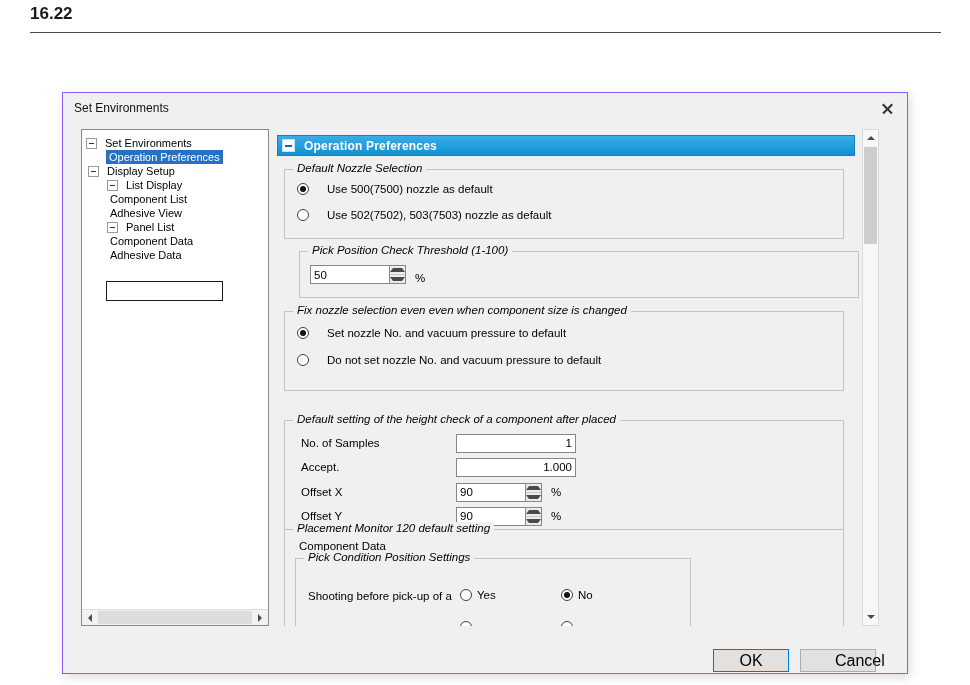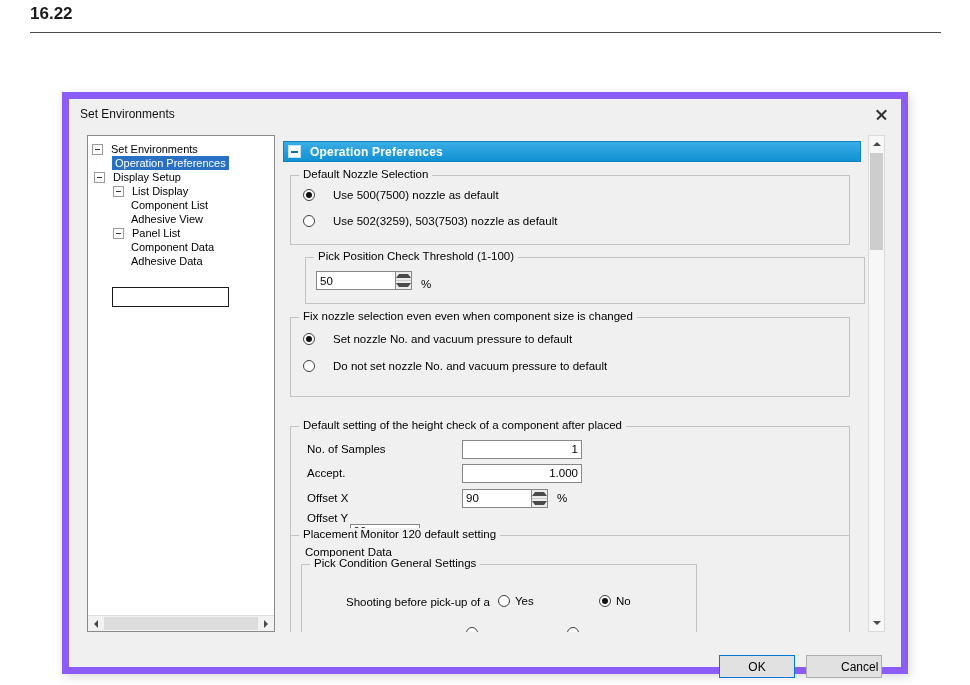--- a/index.html
+++ b/index.html
@@ -6,36 +6,36 @@
   body{
     width:970px;height:685px;background:#ffffff;position:relative;overflow:hidden;
     font-family:"Liberation Sans","DejaVu Sans",sans-serif;font-size:12px;color:#000;
   }
   
   .doc-heading{position:absolute;left:30px;top:4px;font-size:17px;font-weight:bold;color:#1a1a1a;}
   .doc-rule{position:absolute;left:30px;top:32px;width:911px;border-top:1px solid #4a4a4a;height:0;}
 
   
   .dialog{position:absolute;left:62px;top:92px;width:846px;height:582px;background:#f0f0f0;
-    border:7px solid #8b5cf6;box-sizing:border-box;box-shadow:2px 3px 10px rgba(0,0,0,0.15);}
+    border:1px solid #8b5cf6;box-sizing:border-box;box-shadow:2px 3px 10px rgba(0,0,0,0.15);}
   .titlebar{position:absolute;left:0;top:0;right:0;height:30px;background:#f0f0f0;}
   .dlg-title{position:absolute;left:11px;top:8px;font-size:12px;color:#111;}
   .close-btn{position:absolute;right:12px;top:8px;width:15px;height:15px;cursor:pointer;}
   .close-btn .x1,.close-btn .x2{position:absolute;left:1px;top:7px;width:13px;height:1.5px;background:#333;}
   .close-btn .x1{transform:rotate(45deg);} .close-btn .x2{transform:rotate(-45deg);}
 
   
   .tree{position:absolute;left:18px;top:36px;width:188px;height:497px;background:#fff;
     border:1px solid #8a8a8a;box-sizing:border-box;font-size:11px;overflow:hidden;}
   .tree-inner{position:absolute;left:0;top:6px;right:0;}
   .trow{height:14px;line-height:14px;display:flex;align-items:center;white-space:nowrap;cursor:default;}
   .exp{width:9px;height:9px;border:1px solid #9a9a9a;background:#fff;display:inline-block;position:relative;margin-right:5px;flex:none;box-sizing:content-box;}
   .exp .minus{position:absolute;left:2px;top:4px;width:5px;height:1px;background:#333;}
   .lvl0{padding-left:4px;} .lvl1{padding-left:6px;} .lvl1-noexp{padding-left:24px;}
-  .lvl2{padding-left:25px;} .lvl3{padding-left:40px;}
+  .lvl2{padding-left:25px;} .lvl3{padding-left:25px;}
   .tlabel{padding:0 3px;}
   .trow.selected .tlabel{background:#2a70c2;color:#fff;}
   .tree-editbox{position:absolute;left:24px;top:151px;width:117px;height:20px;background:#fff;
     border:1px solid #1a1a1a;box-sizing:border-box;}
   .hscroll{position:absolute;left:0;bottom:0;width:100%;height:16px;background:#f2f2f2;border-top:1px solid #dcdcdc;box-sizing:border-box;}
   .hs-btn{position:absolute;top:0;width:16px;height:15px;display:flex;align-items:center;justify-content:center;cursor:pointer;}
   .hs-left{left:0;} .hs-right{right:0;}
   .hs-thumb{position:absolute;left:16px;top:1px;height:13px;width:154px;background:#dcdcdc;cursor:pointer;}
   .tri-l{width:0;height:0;border-top:4px solid transparent;border-bottom:4px solid transparent;border-right:4px solid #4a4a4a;}
   .tri-r{width:0;height:0;border-top:4px solid transparent;border-bottom:4px solid transparent;border-left:4px solid #4a4a4a;}
@@ -50,21 +50,21 @@
   .vs-up{top:0;} .vs-down{bottom:0;}
   .vs-thumb{position:absolute;left:1px;top:17px;width:13px;height:97px;background:#cdcdcd;cursor:pointer;}
 
   .cheader{position:absolute;left:0;top:6px;width:578px;height:21px;
     background:linear-gradient(#3aade6,#1191d3);display:flex;align-items:center;box-sizing:border-box;border:1px solid #0f82c0;}
   .collapse{width:13px;height:13px;background:#fff;border:1px solid #bfe2f5;margin-left:4px;position:relative;flex:none;cursor:pointer;box-sizing:border-box;}
   .collapse .minus{position:absolute;left:2px;top:5px;width:7px;height:2px;background:#0b6ea8;}
   .ctitle{color:#fff;font-weight:bold;font-size:12px;margin-left:9px;letter-spacing:0.2px;}
 
   .group{position:absolute;left:7px;width:560px;border:1px solid #c3c3c3;box-sizing:border-box;background:#f0f0f0;}
-  .gtitle{position:absolute;left:8px;top:-8px;background:#f0f0f0;padding:0 4px;font-size:11.5px;white-space:nowrap;}
+  .gtitle{position:absolute;left:8px;top:-8px;background:#f0f0f0;padding:0 4px;font-size:11.5px;white-space:nowrap;font-style:italic;}
   .g1{top:40px;height:70px;} .g2{top:122px;height:47px;margin-left:15px;} .g3{top:182px;height:80px;}
   .g4{top:291px;height:113px;} .g5{top:400px;height:230px;}
 
   .rrow{position:absolute;display:flex;align-items:center;gap:18px;font-size:11.5px;white-space:nowrap;}
   .radio{width:12px;height:12px;border:1px solid #3f3f3f;border-radius:50%;background:#fff;box-sizing:border-box;position:relative;flex:none;cursor:pointer;}
   .radio.checked::after{content:"";position:absolute;left:2px;top:2px;width:6px;height:6px;border-radius:50%;background:#111;}
   .g1 .r1{left:12px;top:13px;} .g1 .r2{left:12px;top:39px;}
   .g3 .r1{left:12px;top:15px;} .g3 .r2{left:12px;top:42px;}
 
   .inline{display:flex;align-items:flex-end;}
@@ -74,33 +74,33 @@
   .spin{display:inline-flex;flex-direction:column;width:16px;height:19px;border:1px solid #878787;border-left:0;background:#ececec;box-sizing:border-box;cursor:pointer;}
   .spin span{flex:1;display:flex;align-items:center;justify-content:center;}
   .spin .up{border-bottom:1px solid #c9c9c9;}
   .spin .tri-u{border-left-width:3px;border-right-width:3px;border-bottom-width:4px;}
   .spin .tri-d{border-left-width:3px;border-right-width:3px;border-top-width:4px;}
   .unit{margin-left:9px;font-size:11.5px;}
   .g2row{position:absolute;left:10px;top:13px;}
 
   .g4row{position:absolute;left:16px;height:20px;display:flex;align-items:center;font-size:11.5px;}
   .g4row .flabel{width:155px;flex:none;}
-  .g4r1{top:12px;} .g4r2{top:36px;} .g4r3{top:61px;justify-content:center;} .g4r4{top:85px;flex-direction:column;}
+  .g4r1{top:12px;} .g4r2{top:36px;} .g4r3{top:61px;justify-content:center;} .g4r4{top:85px;}
 
   .comp-label{position:absolute;left:14px;top:10px;font-size:11.5px;}
   .igroup{position:absolute;left:10px;top:28px;width:396px;height:190px;border:1px solid #c3c3c3;box-sizing:border-box;}
   .pick-row{position:absolute;left:12px;right:0;height:16px;font-size:11.5px;}
-  .pr1{top:30px;margin-left:32px;} .pr2{top:62px;}
+  .pr1{top:30px;} .pr2{top:62px;}
   .pr-label{position:absolute;left:0;top:1px;white-space:nowrap;}
   .pr-yes{position:absolute;left:152px;top:0;display:flex;align-items:center;gap:5px;}
   .pr-no{position:absolute;left:253px;top:0;display:flex;align-items:center;gap:5px;}
 
   
   .btn{position:absolute;top:556px;width:76px;height:23px;background:#e1e1e1;border:1px solid #adadad;
-    font-size:12px;font-family:"Liberation Sans","DejaVu Sans",sans-serif;box-sizing:border-box;cursor:pointer;}
+    font-size:16px;font-family:"Liberation Sans","DejaVu Sans",sans-serif;box-sizing:border-box;cursor:pointer;}
   .btn-ok{left:650px;border-color:#0078d7;}
   .btn-cancel{left:737px;padding-left:34px;}
 </style>
 </head>
 <body>
 
 <div>
   <div class="doc-heading">16.22</div>
   <div class="doc-rule"></div>
 
@@ -181,21 +181,21 @@
         </div>
 
         <div class="group g1">
           <span class="gtitle">Default Nozzle Selection</span>
           <div class="rrow r1">
             <span class="radio checked"></span>
             <span>Use 500(7500) nozzle as default</span>
           </div>
           <div class="rrow r2">
             <span class="radio"></span>
-            <span>Use 502(3259), 503(7503) nozzle as default</span>
+            <span>Use 502(7502), 503(7503) nozzle as default</span>
           </div>
         </div>
 
         <div class="group g2">
           <span class="gtitle">Pick Position Check Threshold (1-100)</span>
           <div class="g2row inline">
             <input class="num w80" value="50" style="">
             <span class="spin">
               <span class="up">
                   <span class="tri-u"></span>
@@ -255,21 +255,21 @@
                 </span>
             </span>
             <span class="unit">%</span>
           </div>
         </div>
 
         <div class="group g5">
           <span class="gtitle">Placement Monitor 120 default setting</span>
           <span class="comp-label">Component Data</span>
           <div class="igroup">
-            <span class="gtitle">Pick Condition General Settings</span>
+            <span class="gtitle">Pick Condition Position Settings</span>
             <div class="pick-row pr1">
               <span class="pr-label">Shooting before pick-up of a</span>
               <span class="pr-yes">
                 <span class="radio"></span>
                 <span>Yes</span>
               </span>
               <span class="pr-no">
                 <span class="radio checked"></span>
                 <span>No</span>
               </span>

